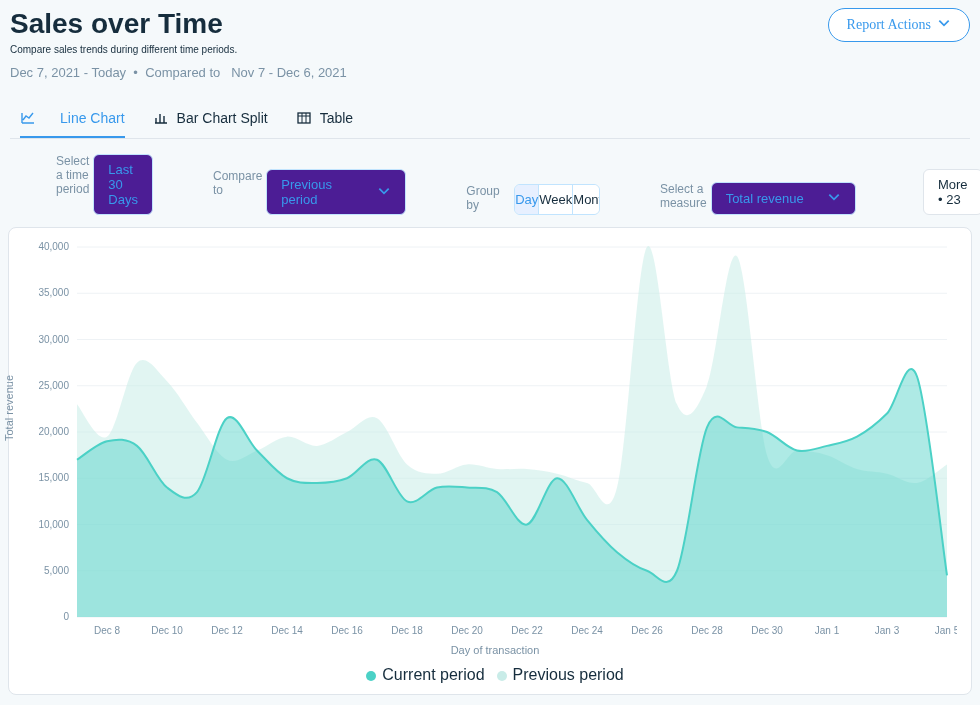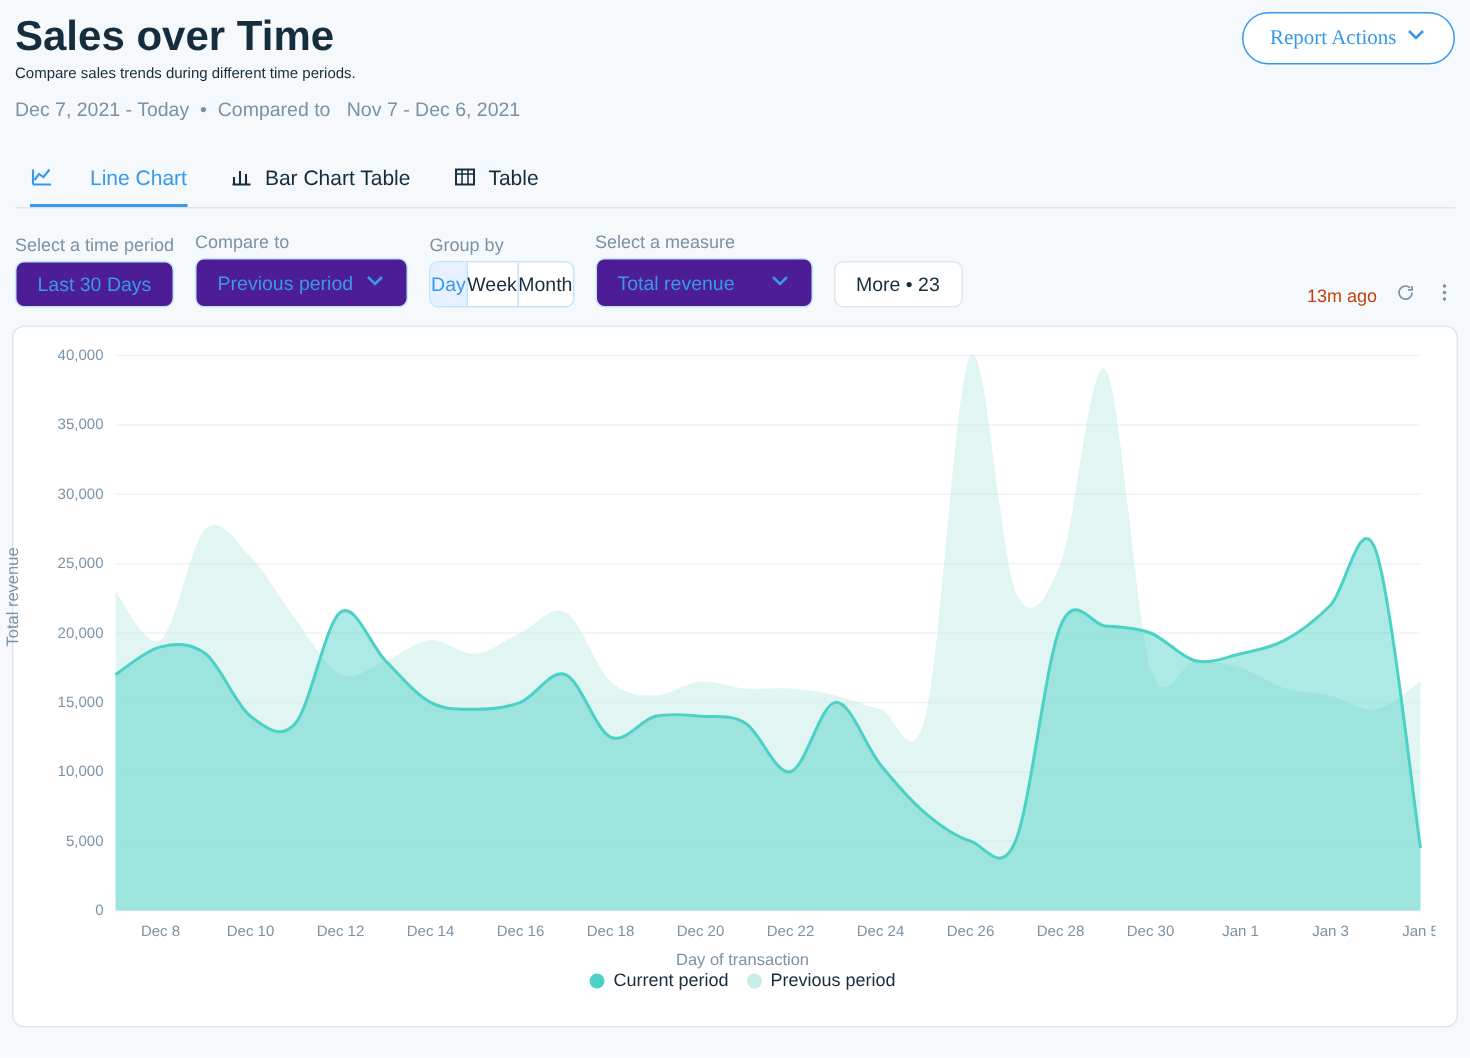--- a/index.html
+++ b/index.html
@@ -11,37 +11,37 @@
 .dateline { font-size: 13px; color: #7a92a5; margin-top: 10px; }
 .btns { display: flex; gap: 10px; }
 .btn { border-radius: 18px; padding: 7px 18px; font-size: 14px; font-weight: 500; cursor: pointer; display: inline-flex; align-items: center; gap: 6px; }
 .btn-outline { background: #fff; color: #3899ec; border: 1px solid #3899ec; font-family: Liberation Serif, serif; }
 .btn-solid { background: #3899ec; color: #fff; border: 1px solid #3899ec; }
 .tabs { display: flex; gap: 28px; border-bottom: 1px solid #dfe5eb; margin-top: 22px; padding-left: 10px; }
 .tab { display: flex; align-items: center; gap: 8px; padding: 8px 0 10px 0; cursor: pointer; font-size: 14px; color: #162d3d; border-bottom: 2px solid transparent; }
 .tab.active { color: #3899ec; border-bottom-color: #3899ec; font-weight: 500; gap: 24px; }
 .tab .ico svg { display: block; }
 .controls { display: flex; gap: 14px; align-items: flex-end; padding: 14px 10px 12px 10px; }
-.ctrl-group { display: flex; flex-direction: column; gap: 4px; }
+.ctrl-group { display: flex; flex-direction: row; gap: 4px; margin-left: 46px; }
 .ctrl-label { font-size: 12px; color: #7a92a5; }
 .pill { background: #4c1d95; border: 1px solid #c1e4fe; color: #3899ec; border-radius: 6px; padding: 7px 14px; font-size: 13px; cursor: pointer; display: inline-flex; align-items: center; gap: 8px; }
 .select { min-width: 140px; justify-content: space-between; }
 .select.wide { min-width: 145px; }
 .seg { display: inline-flex; border: 1px solid #c1e4fe; border-radius: 6px; overflow: hidden; }
 .seg span { padding: 7px 0; font-size: 13px; cursor: pointer; color: #162d3d; background: #fff; border-right: 1px solid #c1e4fe; }
 .seg span:last-child { border-right: none; }
 .seg span.on { background: #e7f0ff; color: #3899ec; }
 .more { background: #fff; border: 1px solid #dfe5eb; border-radius: 6px; padding: 7px 14px; font-size: 13px; cursor: pointer; color: #162d3d; }
 .spacer { flex: 1; }
 .meta { display: flex; align-items: center; gap: 12px; color: #c2410c; font-size: 12px; }
 .chart-card { background: #fff; border: 1px solid #dfe5eb; border-radius: 8px; margin: 0 8px; height: 468px; position: relative; padding: 14px 8px 8px 18px; }
 .chart-area { position: relative; width: 100%; height: 400px; }
 .ylab { position: absolute; left: -6px; top: 50%; transform: rotate(-90deg) translateX(20px); transform-origin: left top; font-size: 11px; color: #7a92a5; }
 .xlab { text-align: center; font-size: 11px; color: #7a92a5; margin-top: 2px; }
-.legend { display: flex; justify-content: center; gap: 12px; font-size: 12px; color: #162d3d; }
+.legend { display: flex; justify-content: center; gap: 12px; margin-top: 10px; font-size: 16px; color: #162d3d; }
 .legend .dot { display: inline-block; width: 10px; height: 10px; border-radius: 50%; margin-right: 6px; vertical-align: middle; }
 .icon-svg { width: 14px; height: 14px; }
 svg text { font-size: 10px; fill: #7a92a5; font-family: inherit; }
 </style>
 </head>
 <body>
 
 <div class="header">
   <div class="header-top">
     <div>
@@ -72,21 +72,21 @@
           </svg>
         </span>
       <span>Line Chart</span>
     </div>
     <div class="tab">
       <span class="ico">
           <svg width="16" height="16" viewBox="0 0 16 16">
             <path d="M3 13V8M7 13V4M11 13V6M14 13H2" fill="none" stroke="#162d3d" stroke-width="1.4"></path>
           </svg>
         </span>
-      <span>Bar Chart Table</span>
+      <span>Bar Chart Split</span>
     </div>
     <div class="tab">
       <span class="ico">
           <svg width="16" height="16" viewBox="0 0 16 16">
             <rect x="2" y="3" width="12" height="10" fill="none" stroke="#162d3d" stroke-width="1.3"></rect>
             <path d="M2 6h12M6 3v10M10 3v10" stroke="#162d3d" stroke-width="1"></path>
           </svg>
         </span>
       <span>Table</span>
     </div>

